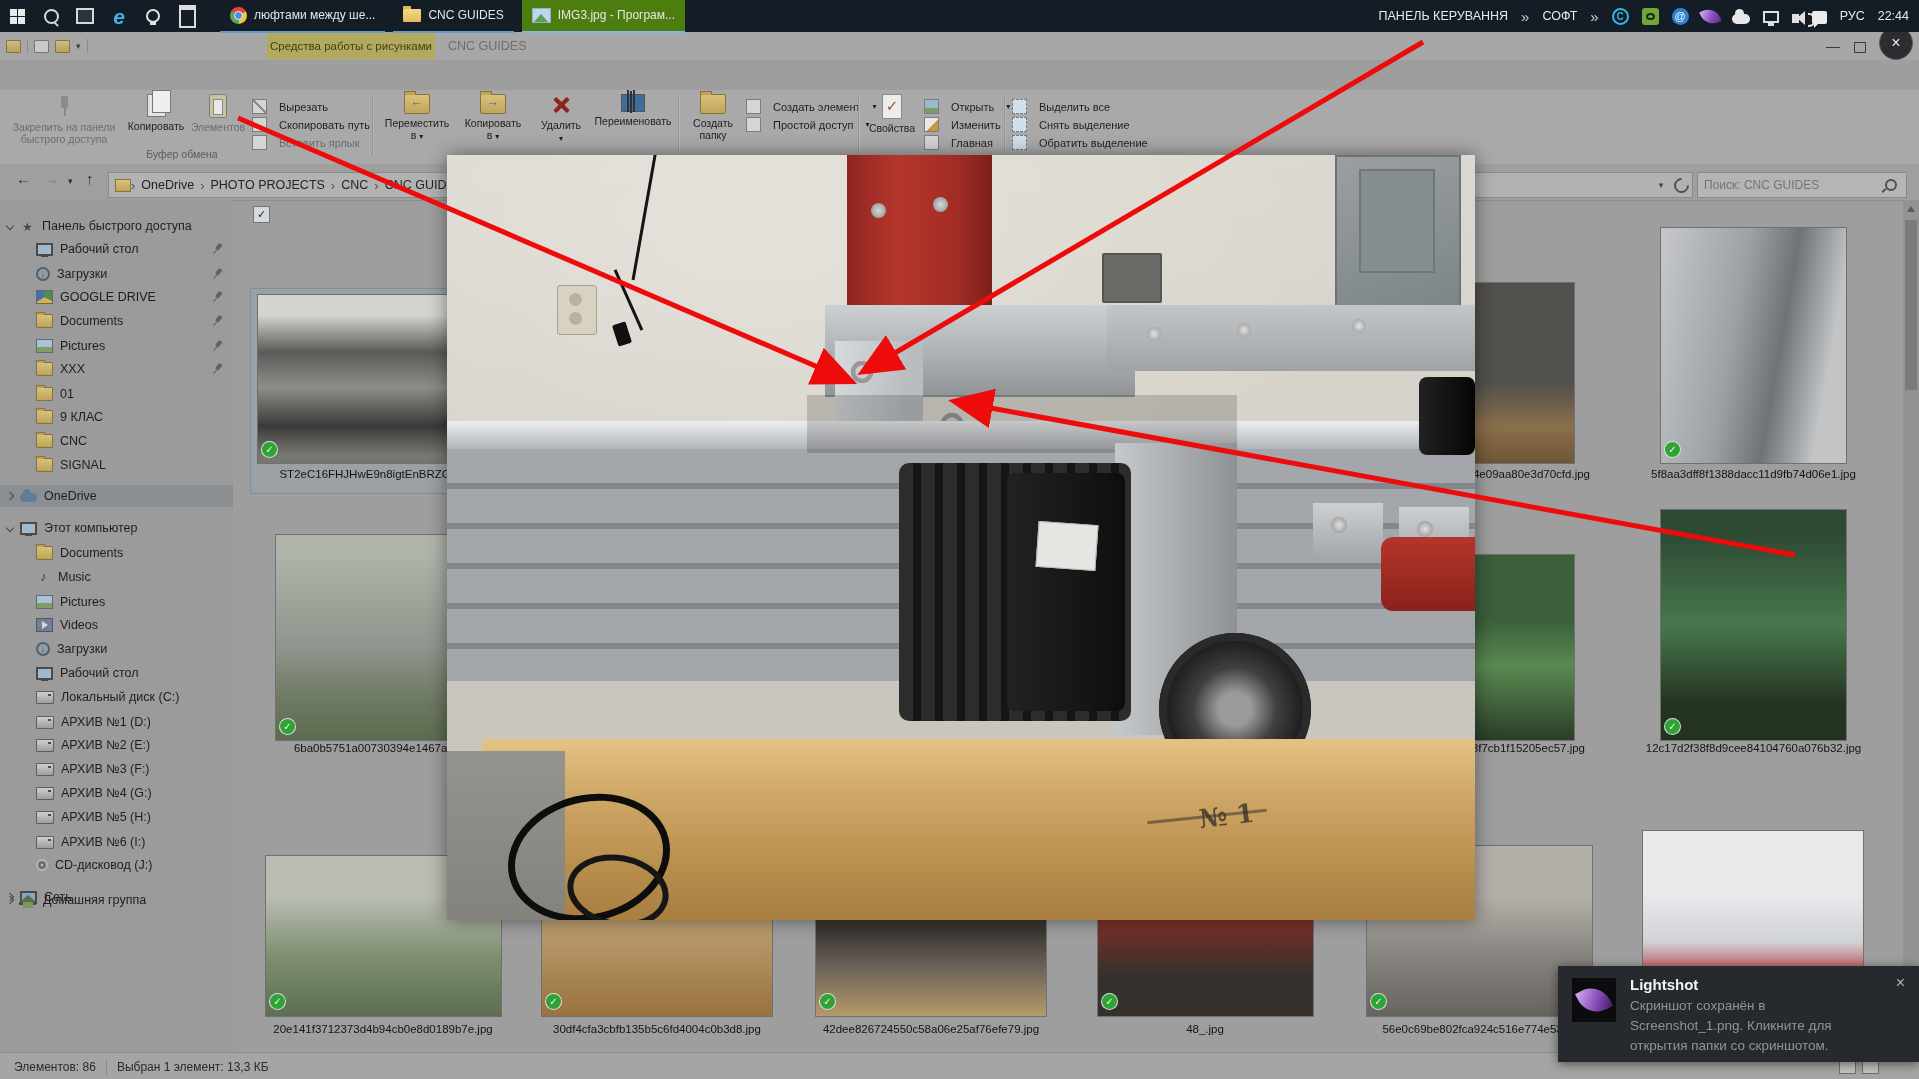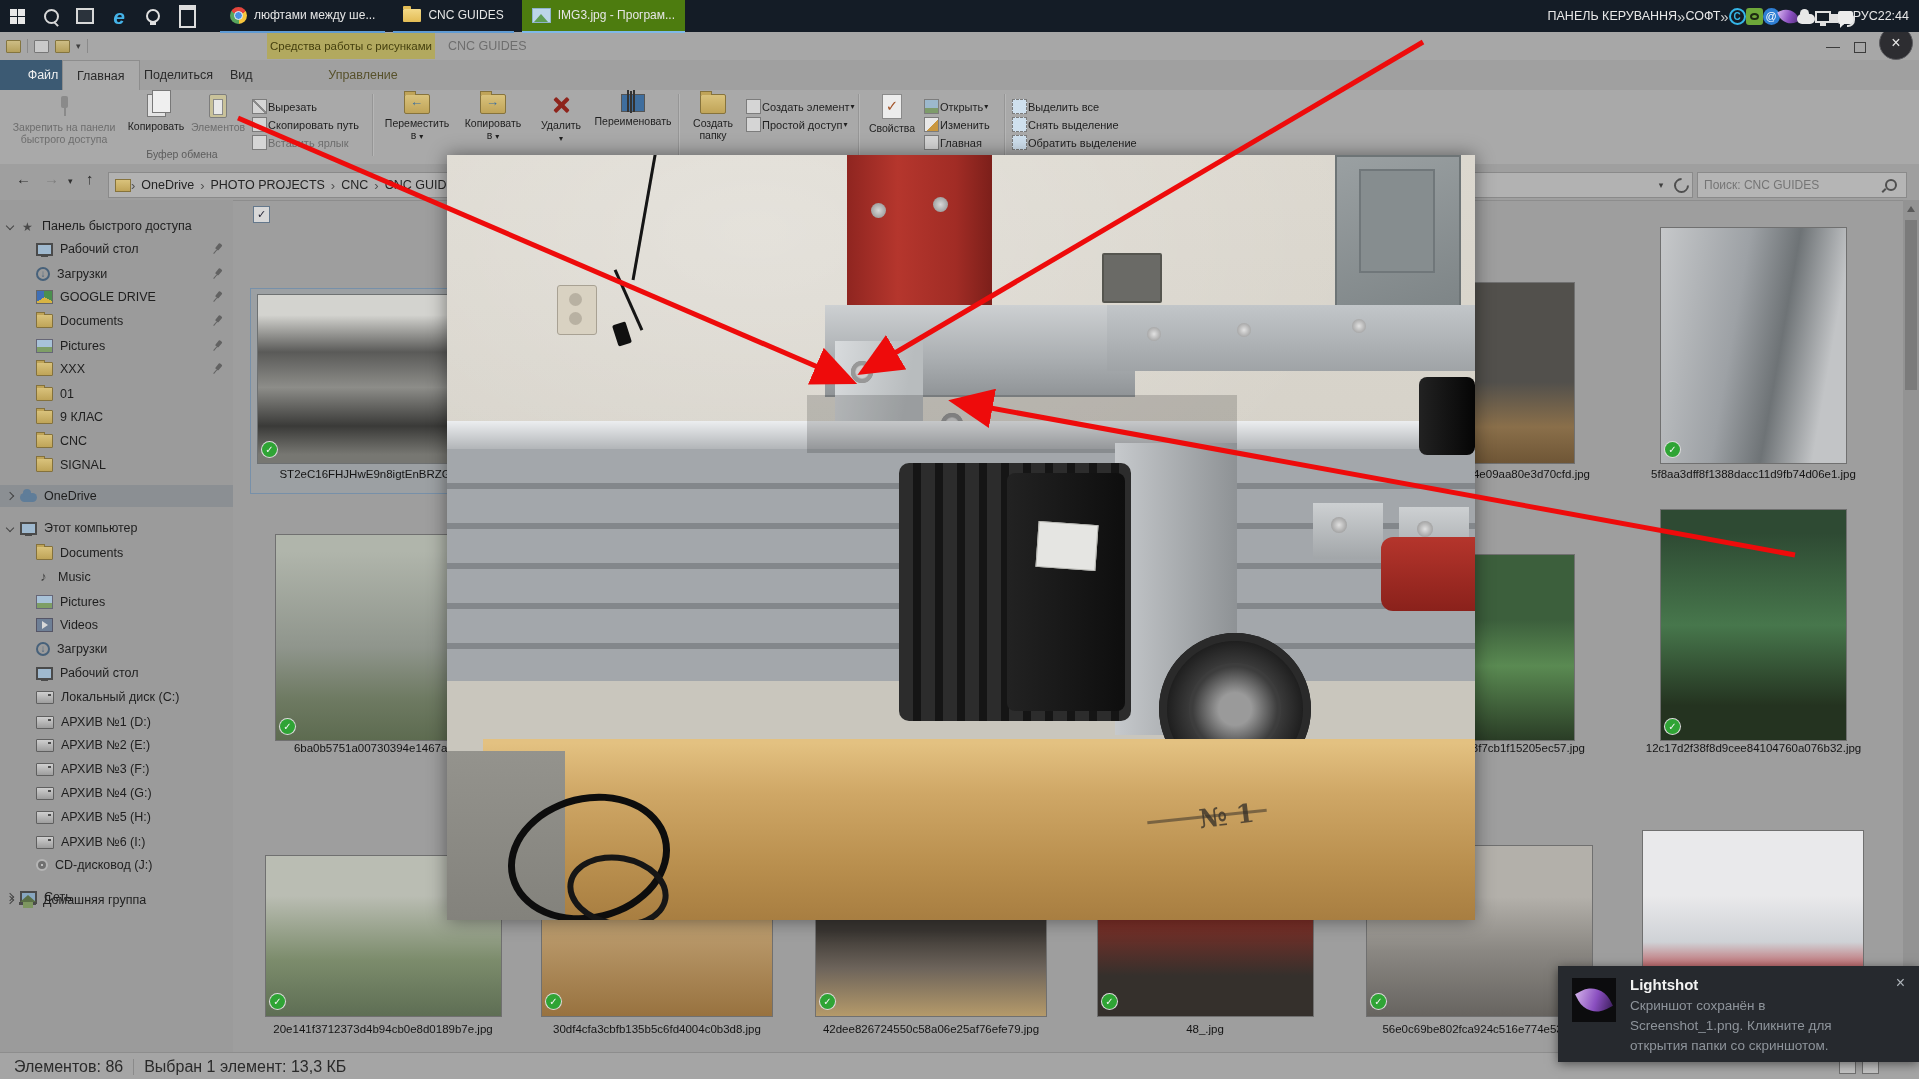--- a/index.html
+++ b/index.html
@@ -24,21 +24,21 @@
 .tapp{height:32px;display:flex;align-items:center;gap:7px;padding:0 10px;max-width:190px;flex:none;
   border-bottom:2px solid #5f9bd4;color:#e6e6e6;font-size:12px;white-space:nowrap;overflow:hidden;}
 .tapp.active{background:#4d7c0f;border-bottom-color:#7fb9e8;}
 .t-chrome{width:17px;height:17px;border-radius:50%;flex:none;
   background:conic-gradient(from -60deg,#e4453c 0 120deg,#f7c53c 0 240deg,#58a55c 0 360deg);position:relative;}
 .t-chrome::after{content:"";position:absolute;left:4px;top:4px;width:7px;height:7px;background:#4a90e2;border:1.5px solid #f2f2f2;border-radius:50%;}
 .t-folder{width:18px;height:13px;background:linear-gradient(#f3d987,#e3bc55);border-radius:1px;position:relative;flex:none;}
 .t-folder::before{content:"";position:absolute;left:0;top:-3px;width:8px;height:3px;background:#e3bc55;border-radius:1px 1px 0 0;}
 .t-img{width:17px;height:13px;background:#bcd6ea;position:relative;overflow:hidden;flex:none;border:1px solid #8fb3cc;}
 .t-img::after{content:"";position:absolute;left:1px;top:5px;border-left:7px solid transparent;border-right:7px solid transparent;border-bottom:8px solid #5f9e54;}
-.tray{margin-left:auto;display:flex;align-items:center;color:#e8e8e8;font-size:12.5px;padding-right:10px;}
+.tray{margin-left:auto;display:flex;align-items:center;gap:13px;color:#e8e8e8;font-size:12.5px;padding-right:10px;}
 .tray .sm{font-size:15px;color:#cfcfcf;}
 .y{width:17px;height:17px;flex:none;}
 .y-c{border-radius:50%;border:2px solid #35b6e8;color:#35b6e8;font-size:10px;line-height:13px;text-align:center;font-weight:bold;box-sizing:border-box;}
 .y-nv{background:#6ea83a;border-radius:3px;position:relative;}
 .y-nv::after{content:"";position:absolute;left:4px;top:5px;width:9px;height:7px;border:2px solid #1d2a12;border-radius:50%;box-sizing:border-box;}
 .y-at{background:#2f7fd4;border-radius:50%;color:#fff;font-size:11px;line-height:17px;text-align:center;}
 .y-fe{background:linear-gradient(135deg,#d8b5f0,#8a4fc0 55%,#55307c);border-radius:0 80% 0 80%;transform:rotate(-25deg);}
 .y-cl{width:18px;height:10px;background:#e8e8e8;border-radius:8px;position:relative;margin-top:5px;}
 .y-cl::before{content:"";position:absolute;left:3px;top:-5px;width:9px;height:9px;background:#e8e8e8;border-radius:50%;}
 .y-mon{width:16px;height:12px;border:2px solid #e0e0e0;box-sizing:border-box;position:relative;margin-top:2px;}
@@ -64,21 +64,21 @@
 .tab{position:absolute;top:0;height:30px;display:flex;align-items:center;justify-content:center;
   font-size:12.5px;color:#2a2a2a;padding:0 14px;}
 .tab.file{background:#3c5a73;color:#f0f0f0;}
 .tab.active{background:#a9a9a9;border:1px solid #8d8d8d;border-bottom:none;}
 .tab.manage{color:#57512b;}
 #ribbon{left:0;top:90px;width:1919px;height:74px;background:#a9a9a9;border-bottom:1px solid #8c8c8c;}
 .rsep{position:absolute;top:4px;width:1px;height:62px;background:#969696;border-right:1px solid #b6b6b6;}
 .bigbtn{position:absolute;top:2px;text-align:center;font-size:10.5px;color:#1f1f1f;line-height:12px;}
 .bigbtn .bic{margin:2px auto 3px;}
 .bigbtn.dis{color:#6d6d6d;}
-.smallrow{position:absolute;display:flex;align-items:center;gap:1px;font-size:11px;color:#1f1f1f;height:17px;}
+.smallrow{position:absolute;display:flex;align-items:center;gap:12px;font-size:11px;color:#1f1f1f;height:17px;}
 .smallrow.dis{color:#6d6d6d;}
 .grouplabel{position:absolute;top:58px;font-size:10.5px;color:#5c5c5c;text-align:center;}
 
 .i-pin{width:20px;height:24px;position:relative;}
 .i-pin::before{content:"";position:absolute;left:7px;top:2px;width:7px;height:12px;background:#8a8a8a;border-radius:2px;}
 .i-pin::after{content:"";position:absolute;left:9.5px;top:14px;width:2px;height:8px;background:#8a8a8a;}
 .i-copy{width:17px;height:21px;background:#e3e3e3;border:1px solid #787878;position:relative;}
 .i-copy::after{content:"";position:absolute;left:4px;top:-5px;width:17px;height:21px;background:#efefef;border:1px solid #787878;}
 .i-paste{width:16px;height:22px;background:#c9c29a;border:1px solid #7d7d7d;border-radius:2px;position:relative;}
 .i-paste::after{content:"";position:absolute;left:3px;top:4px;width:8px;height:14px;background:#e8e8e8;border:1px solid #8a8a8a;}
@@ -154,21 +154,21 @@
 #selbox{left:250px;top:288px;width:264px;height:204px;background:rgba(150,175,200,.14);border:1px solid rgba(110,140,170,.8);}
 #itemcheck{left:253px;top:206px;width:15px;height:15px;background:#d8d8d8;border:1px solid #64788c;
   font-size:11px;line-height:15px;text-align:center;color:#223;}
 
 #scroll{left:1903px;top:200px;width:16px;height:852px;background:#939393;}
 #scrollup{left:1903px;top:202px;width:16px;height:14px;}
 #scrollup::after{content:"";position:absolute;left:4px;top:4px;border-left:4px solid transparent;border-right:4px solid transparent;border-bottom:6px solid #5a5a5a;}
 #scrollthumb{left:1905px;top:220px;width:12px;height:170px;background:#7b7b7b;}
 
 #statusbar{left:0;top:1052px;width:1919px;height:27px;background:#a5a5a5;border-top:1px solid #8d8d8d;
-  display:flex;align-items:center;font-size:16px;color:#2a2a2a;z-index:60;}
+  display:flex;align-items:center;font-size:12px;color:#2a2a2a;z-index:60;}
 .stsep{width:1px;height:16px;background:#8a8a8a;margin:0 10px;}
 .viewtgl{width:15px;height:13px;border:1px solid #6f6f6f;background:#c2c2c2;margin-left:6px;}
 
 #photo{left:447px;top:155px;width:1028px;height:765px;z-index:50;overflow:hidden;
   background:linear-gradient(180deg,#dcd8cf 0%,#d5d1c8 45%,#c9c6bd 60%);box-shadow:0 0 18px rgba(0,0,0,.45);}
 .p{position:absolute;}
 
 #toast{left:1558px;top:966px;width:361px;height:96px;background:#26292e;z-index:80;box-shadow:0 2px 10px rgba(0,0,0,.5);}
 #toast .ticon{position:absolute;left:14px;top:12px;width:44px;height:44px;background:#0c0c0e;}
 #toast .feather{position:absolute;left:8px;top:8px;width:28px;height:28px;
@@ -246,27 +246,20 @@
       <div class="qico"></div>
       <span class="qdrop">▾</span>
       <div class="qsep"></div>
     </div>
   </div>
   <div id="ctxTab" class="abs">Средства работы с рисунками</div>
   <div id="winTitle" class="abs">CNC GUIDES</div>
   <span class="abs wbtn" style="left:1826px">—</span>
   <span class="abs wbtn" style="left:1854px;top:40px"><span class="i-restore" style="display:inline-block"></span></span>
 
-  <div id="tabrow" class="abs">
-    <div class="tab file" style="left:0;width:58px">Файл</div>
-    <div class="tab active" style="left:62px">Главная</div>
-    <div class="tab" style="left:130px">Поделиться</div>
-    <div class="tab" style="left:216px">Вид</div>
-    <div class="tab manage" style="left:294px;width:110px">Управление</div>
-  </div>
 
   <div id="ribbon" class="abs">
     <div class="bigbtn dis" style="left:8px;width:112px">
       <div class="bic i-pin"></div>
       <div>Закрепить на панели</div>
         <div>быстрого доступа</div>
     </div>
     <div class="bigbtn" style="left:124px;width:64px">
       <div class="bic i-copy"></div>
       <div>Копировать</div>

